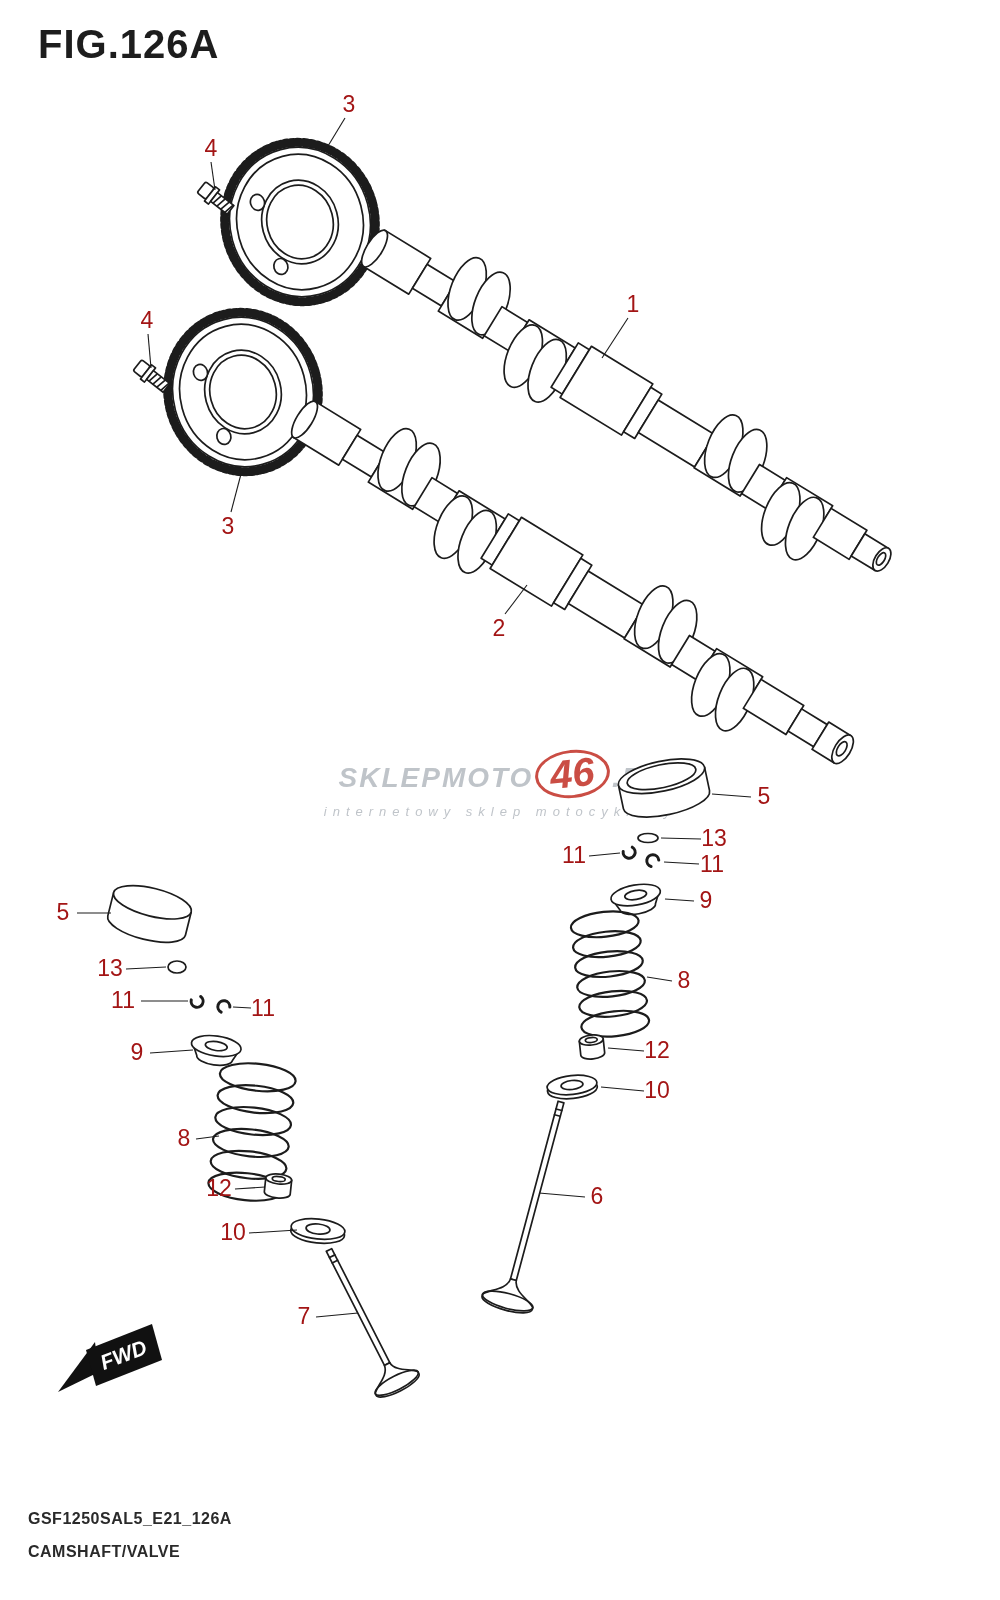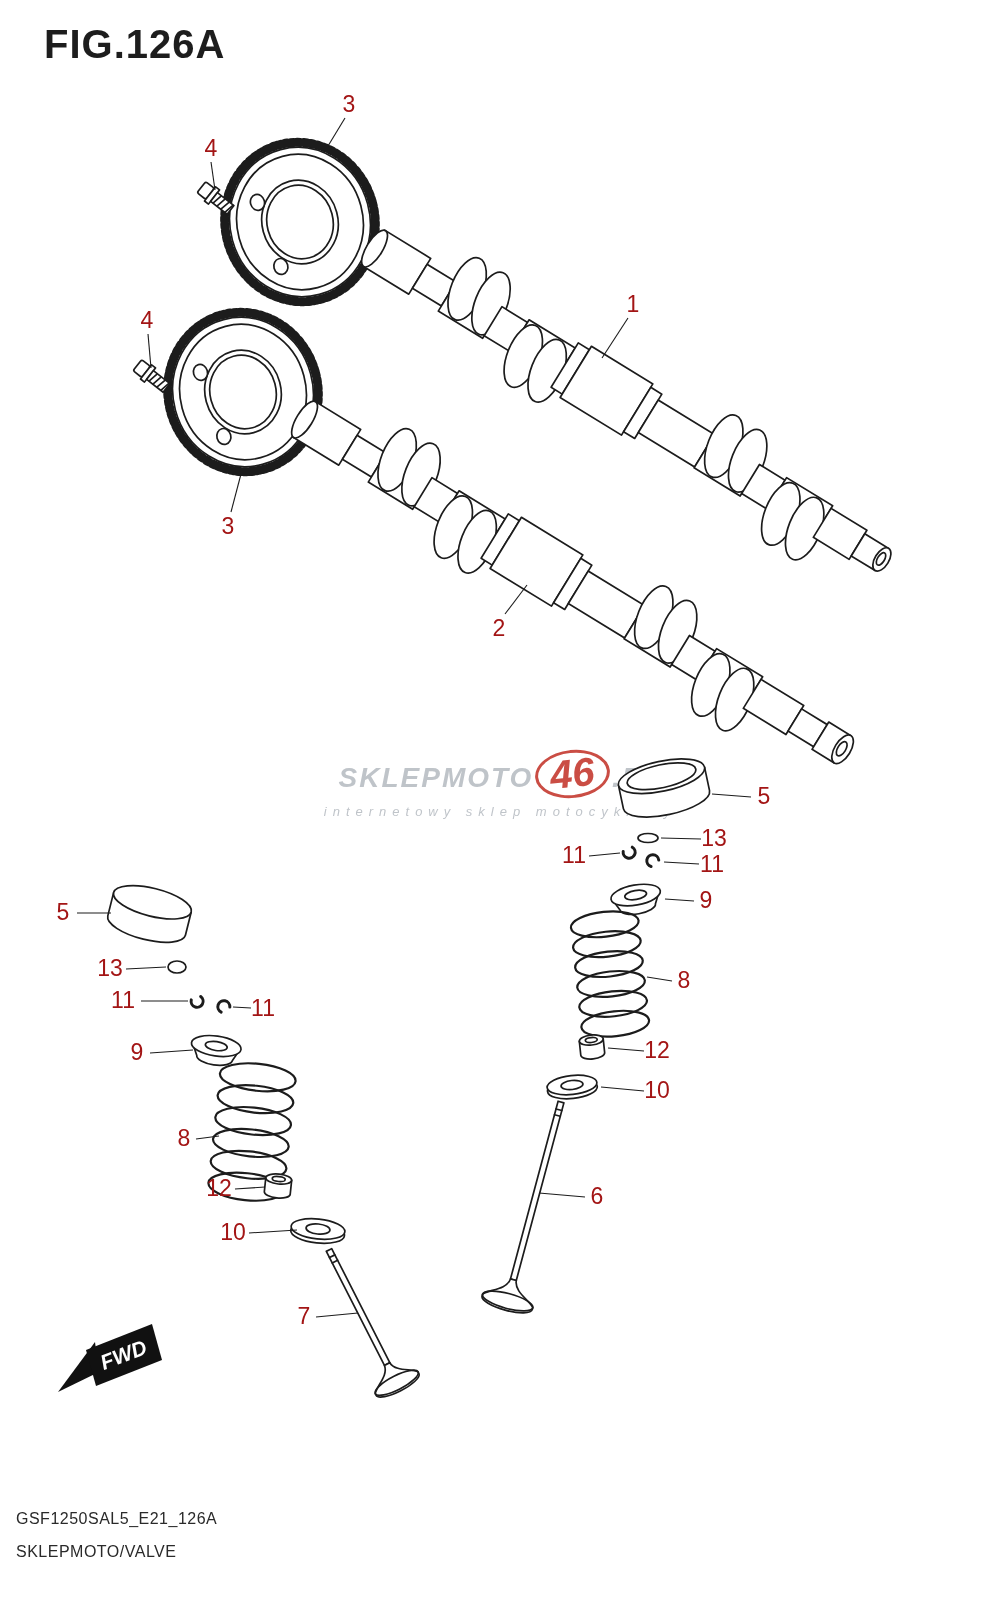--- a/index.html
+++ b/index.html
@@ -15,21 +15,21 @@
   #labels-layer { position: absolute; inset: 0; z-index: 3; pointer-events: none; }
   .part-label {
     position: absolute;
     transform: translate(-50%, -50%);
     color: var(--label-color, #a31515);
     font-size: 23px;
     font-weight: 400;
     white-space: nowrap;
   }
   #fig-title {
-    position: absolute; left: 44px; top: 22px;
+    position: absolute; left: 38px; top: 22px;
     font-size: 40px; font-weight: 700; color: #1d1d1d;
     letter-spacing: 1px; z-index: 3;
   }
   #watermark {
     position: absolute; left: 0; right: 0; top: 750px;
     text-align: center; z-index: 1; opacity: 0.9;
     user-select: none;
   }
   .wm-line { line-height: 1; }
   .wm-main {
@@ -46,23 +46,24 @@
     transform: rotate(-6deg);
     margin: 0 2px;
   }
   .wm-sub {
     margin-top: 6px;
     font-size: 13px; font-style: italic;
     letter-spacing: 6px;
     color: var(--wm-gray, #b9bec4);
   }
   .footer-text {
-    position: absolute; left: 16px;
+    position: absolute; left: 28px;
     font-size: 16px; color: #2a2a2a; z-index: 3;
     letter-spacing: 0.5px;
+    font-weight: bold;
   }
   #footer-code { top: 1510px; }
   #footer-name { top: 1543px; }
 </style>
 </head>
 <body>
 
 <div id="fig-title">FIG.126A</div>
 
 <div id="watermark">
@@ -317,13 +318,13 @@
     <div class="part-label" style="left: 123px; top: 1000px;">11</div>
     <div class="part-label" style="left: 263px; top: 1008px;">11</div>
     <div class="part-label" style="left: 137px; top: 1052px;">9</div>
     <div class="part-label" style="left: 184px; top: 1138px;">8</div>
     <div class="part-label" style="left: 219px; top: 1188px;">12</div>
     <div class="part-label" style="left: 233px; top: 1232px;">10</div>
     <div class="part-label" style="left: 304px; top: 1316px;">7</div>
   </div>
 
 <div id="footer-code" class="footer-text">GSF1250SAL5_E21_126A</div>
-<div id="footer-name" class="footer-text">SKLEPMOTO/VALVE</div>
+<div id="footer-name" class="footer-text">CAMSHAFT/VALVE</div>
 
 </body></html>

